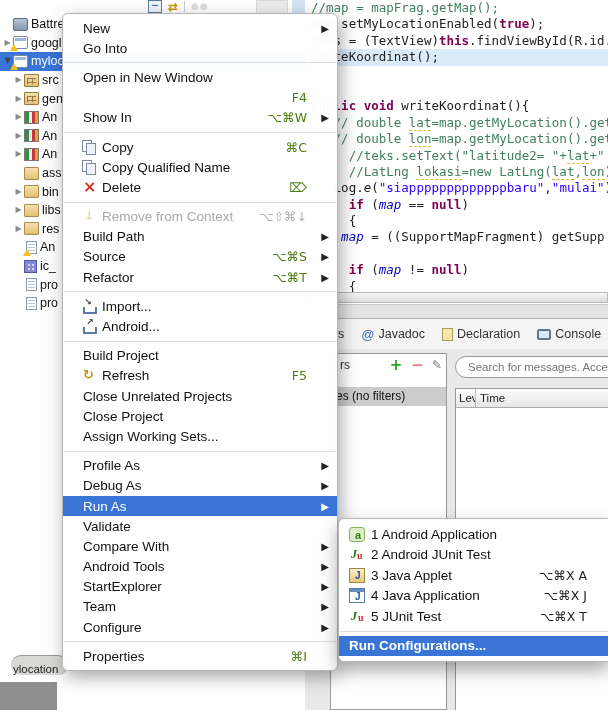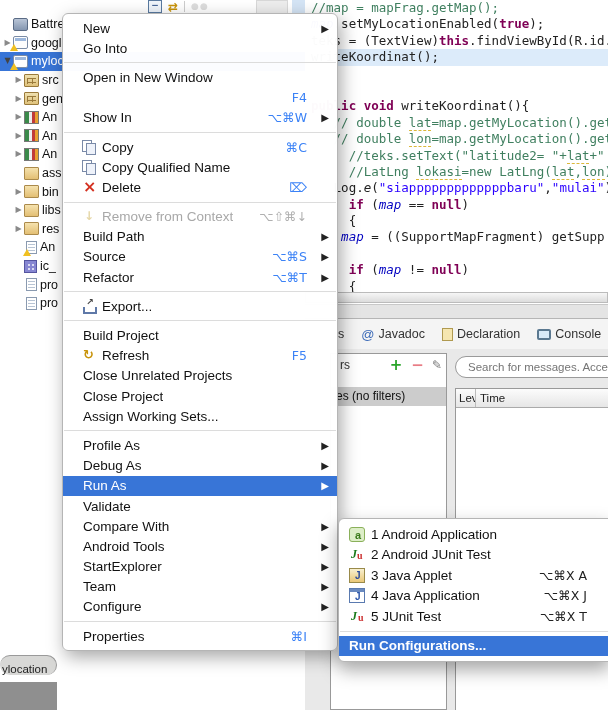--- a/index.html
+++ b/index.html
@@ -39,21 +39,21 @@
   .tico.fold{background:linear-gradient(#f5e2ae,#e3bf74);border:1px solid #ab8a4b;border-radius:1px;}
   .tico.file,.tico.file-warn{width:11px;height:13px;background:#fff;border:1px solid #8a9ab0;margin-left:2px;}
   .tico.file::before,.tico.file-warn::before{content:"";position:absolute;left:1px;top:2px;right:1px;bottom:2px;
       background:linear-gradient(#b8c4d4 1px,transparent 1px) 0 0/100% 3px;}
   .tico.file-warn::after{content:"";position:absolute;left:-4px;bottom:-3px;width:0;height:0;
       border-left:4px solid transparent;border-right:4px solid transparent;border-bottom:7px solid #f0c020;}
   .tico.img{background:#8787d2;border:1px solid #5555a0;width:13px;}
   .tico.img::before{content:"";position:absolute;inset:2px;
       background:radial-gradient(circle,#fff 1px,transparent 1.2px) 0 0/4px 4px;opacity:.7;}
 
-  .status-tab{position:absolute;left:0;top:655px;width:57px;height:20px;background:#d8d8d6;
+  .status-tab{position:absolute;left:11px;top:655px;width:57px;height:20px;background:#d8d8d6;
       border-top:1px solid #9a9a9a;border-right:1px solid #9a9a9a;box-sizing:border-box;
       font-size:11.5px;color:#222;line-height:26px;padding-left:2px;border-radius:11px;}
   .dark-strip{position:absolute;left:0;top:682px;width:57px;height:28px;background:#8f8f8f;}
 
   
   .editor{position:absolute;left:305px;top:0;width:303px;height:292px;background:#fff;overflow:hidden;
       font-family:"DejaVu Sans Mono",monospace;font-size:12.5px;line-height:16.4px;}
   .cl{white-space:pre;height:16.4px;padding-left:6px;}
   .cl.hl{background:#dcebfa;}
   .c-cm,.c-cmu{color:#3f7f5f;}
@@ -105,21 +105,21 @@
   
   .menu{position:absolute;left:62px;top:13px;width:276px;background:rgba(255,255,255,.98);
       border:1px solid #b5b5b5;border-radius:6px;box-shadow:3px 6px 18px rgba(0,0,0,.35);
       padding:4px 0;box-sizing:border-box;z-index:10;}
   .m-item{height:20.2px;display:flex;align-items:center;padding:0 8px 0 20px;font-size:13.5px;color:#111;
       white-space:nowrap;}
   .m-item.hl{background:#3875d7;color:#fff;}
   .m-item.dis{color:#a8a8a8;}
   .m-item .lab{overflow:hidden;}
   .m-item .sp{flex:1;}
-  .m-item .sc{font-family:"DejaVu Sans",sans-serif;font-size:12.5px;margin-right:9px;color:#3b82f6;}
+  .m-item .sc{font-family:"DejaVu Sans",sans-serif;font-size:12.5px;margin-right:9px;color:#4d7c0f;}
   .m-item.dis .sc{color:#b0b0b0;}
   .m-item .arr{width:13px;flex:none;text-align:right;font-family:"DejaVu Sans",sans-serif;font-size:10px;color:#222;}
   .m-item.hl .arr{color:#fff;}
   .m-sep{height:1px;background:#dcdcdc;margin:4px 1px;}
 
   .mi{width:17px;height:15px;margin:0 4px 0 -2px;position:relative;flex:none;}
   .m-item.dis .mi{opacity:.45;}
   .mi.copy::before{content:"";position:absolute;left:1px;top:0;width:8px;height:10px;background:#fff;border:1px solid #7a8aa8;}
   .mi.copy::after{content:"";position:absolute;left:5px;top:3px;width:8px;height:10px;background:#eef2fa;border:1px solid #7a8aa8;}
   .mi.paste::before{content:"";position:absolute;left:2px;top:0;width:10px;height:13px;background:#c89a68;border:1px solid #8a6a3a;}
@@ -392,22 +392,28 @@
         <span class="arr">▶</span>
       </div>
       <div class="m-item">
         <span class="lab">Refactor</span>
         <span class="sp"></span>
         <span class="sc">⌥⌘T</span>
         <span class="arr">▶</span>
       </div>
       <div class="m-sep"></div>
       <div class="m-item">
+        <span class="mi import"></span>
+        <span class="lab">Import...</span>
+        <span class="sp"></span>
+        <span class="arr"></span>
+      </div>
+      <div class="m-item">
         <span class="mi export"></span>
-        <span class="lab">Export...</span>
+        <span class="lab">Android...</span>
         <span class="sp"></span>
         <span class="arr"></span>
       </div>
       <div class="m-sep"></div>
       <div class="m-item">
         <span class="lab">Build Project</span>
         <span class="sp"></span>
         <span class="arr"></span>
       </div>
       <div class="m-item">

